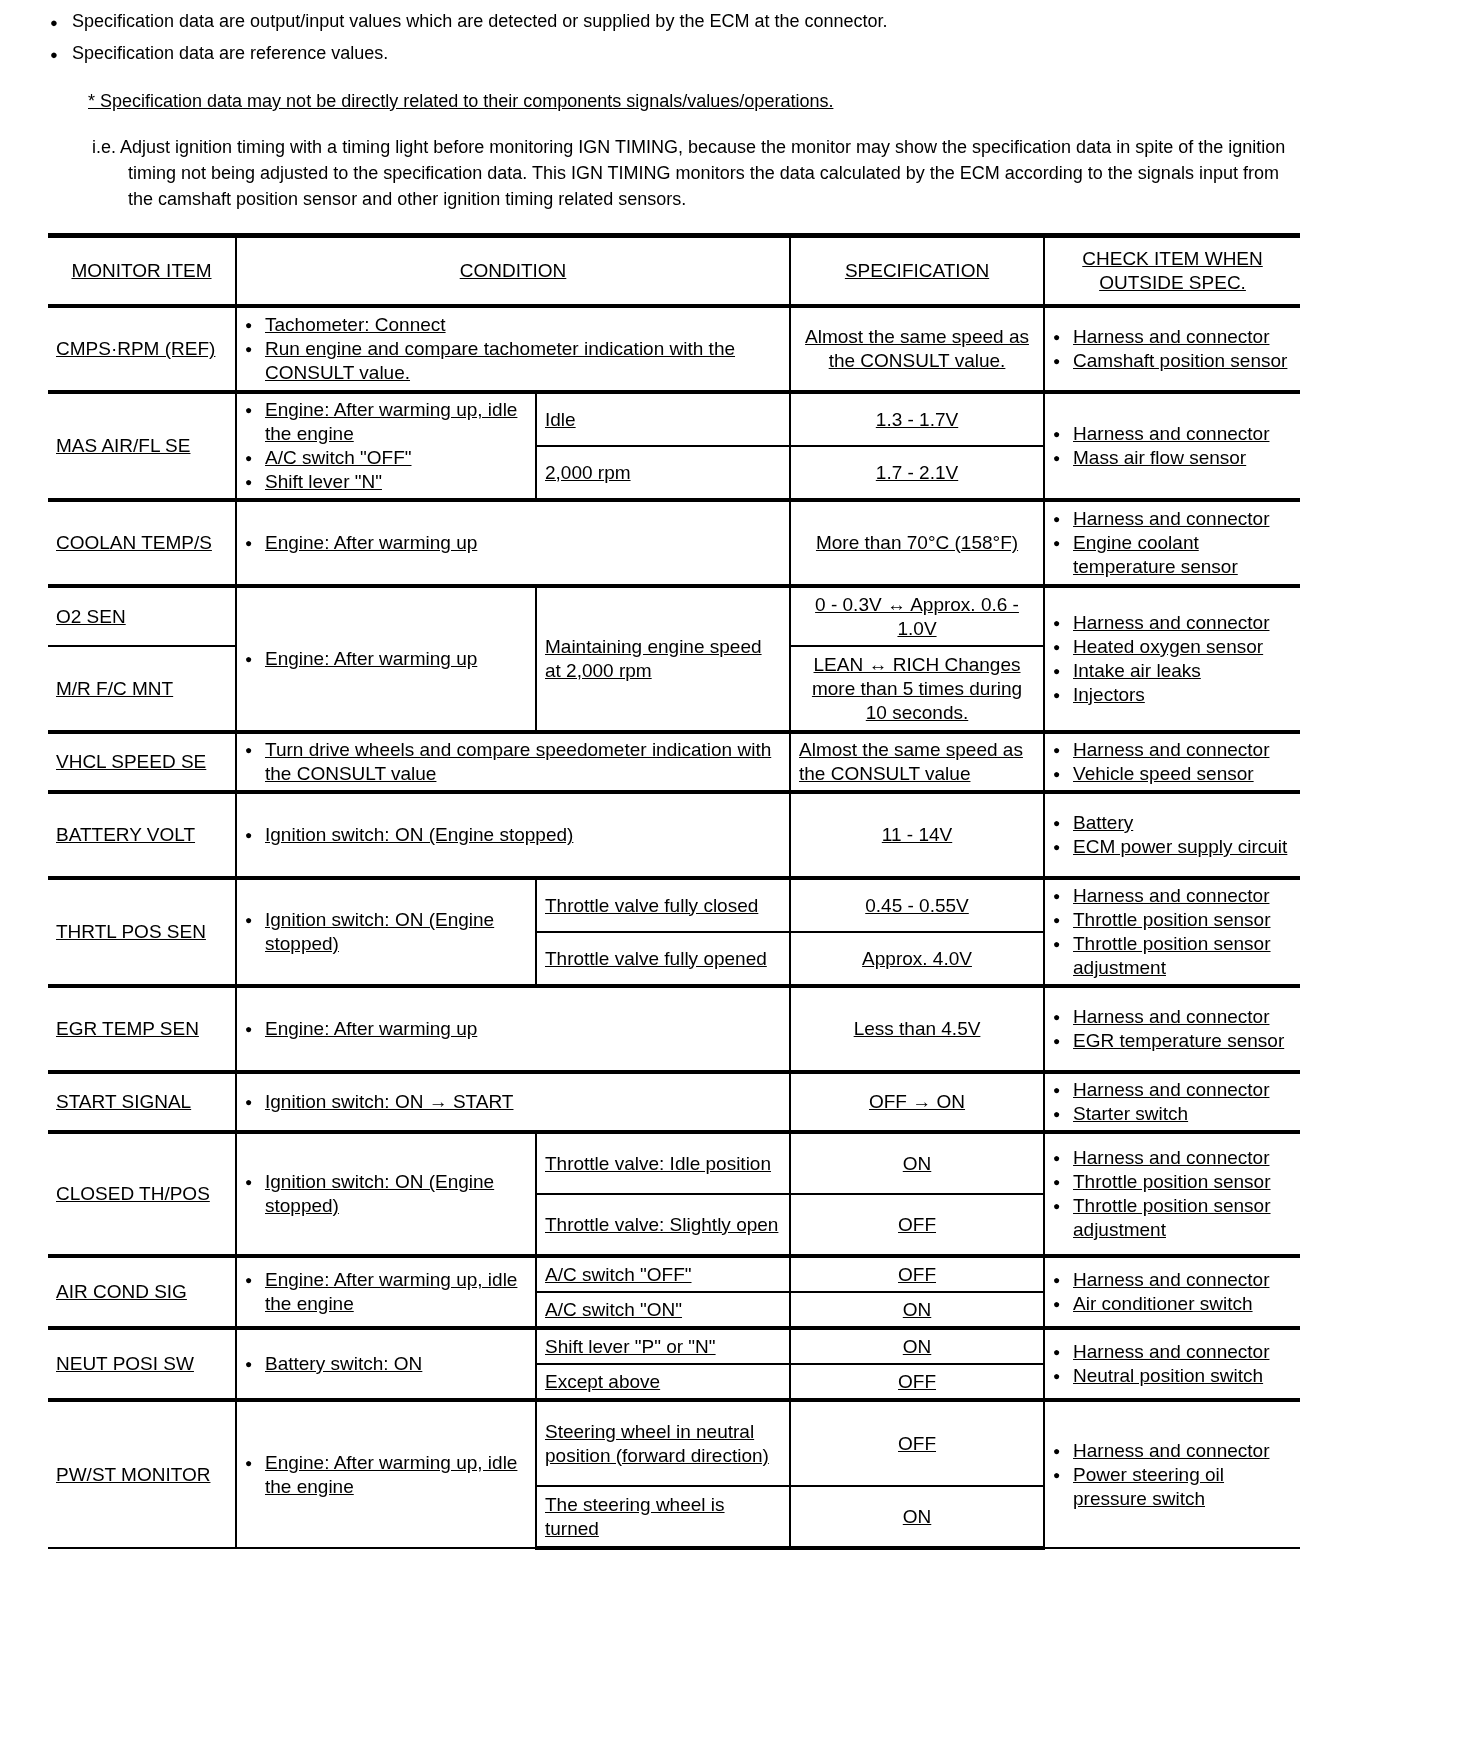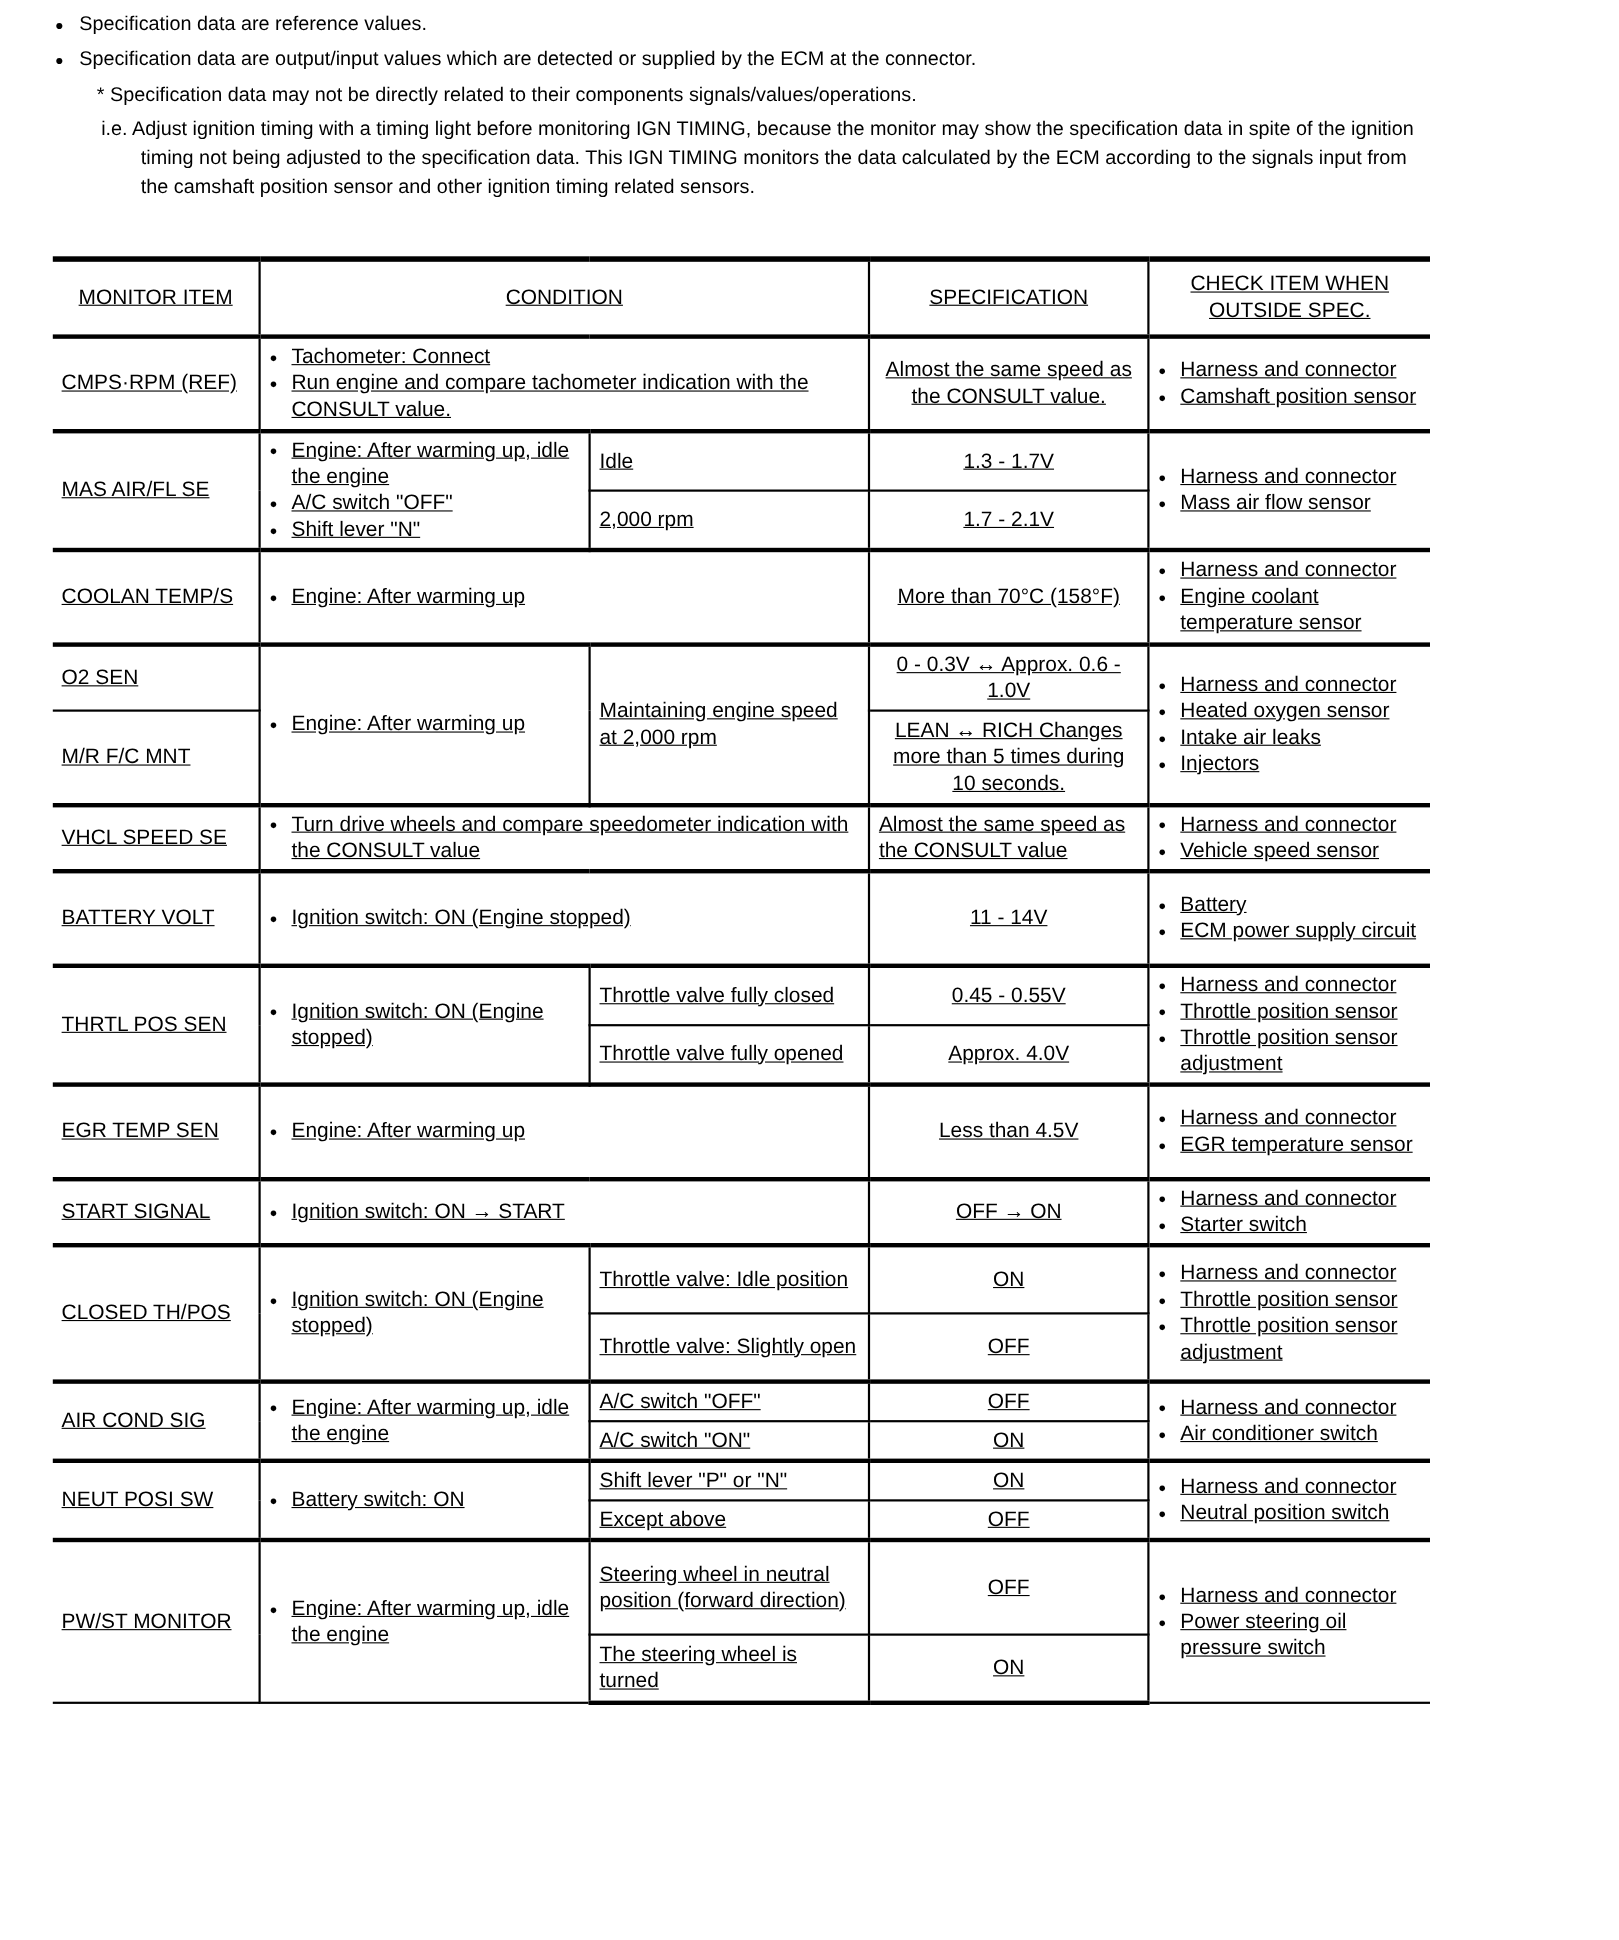--- a/index.html
+++ b/index.html
@@ -4,21 +4,21 @@
 <style>
   html, body { margin: 0; padding: 0; background: #ffffff; }
   body {
     width: 1472px; height: 1764px; position: relative; overflow: hidden;
     font-family: "Liberation Sans", sans-serif; color: #000; font-size: 18px;
   }
   .remarks { position: absolute; left: 50px; top: 4px; width: 1250px; line-height: 26px; }
   .remarks .title { font-size: 18px; margin-bottom: 4px; }
   .remarks .bullet { padding-left: 22px; text-indent: -22px; margin: 4px 0; }
   .remarks .bullet::before { content: "\25CF"; display: inline-block; width: 22px; text-indent: 0; font-size: 13px; }
-  .remarks .note { padding-left: 56px; text-indent: -18px; margin: 5px 0; }
+  .remarks .note { padding-left: 56px; text-indent: -18px; margin: 20px 0; text-decoration: underline; }
   .remarks .ie { padding-left: 58px; text-indent: -36px; margin: 4px 0 0 20px; line-height: 26px; }
 
   table.spec {
     position: absolute; left: 48px; top: 233px; width: 1252px;
     border-collapse: collapse; table-layout: fixed; font-size: 19px; line-height: 24px; text-decoration: underline;
   }
   table.spec col.c1 { width: 188px; }
   table.spec col.c2 { width: 300px; }
   table.spec col.c3 { width: 254px; }
   table.spec col.c4 { width: 254px; }
@@ -33,22 +33,22 @@
   table.spec tbody tr.last > td { border-bottom: 4px solid #000; }
   .center { text-align: center; }
   ul.b { list-style: none; margin: 0; padding: 0; }
   ul.b li { position: relative; padding-left: 20px; }
   ul.b li::before { content: "\25CF"; position: absolute; left: 0; top: 0; font-size: 12px; }
 </style>
 </head>
 <body>
 
 <div class="remarks">
+  <div class="bullet">Specification data are output/input values which are detected or supplied by the ECM at the connector.</div>
   <div class="bullet">Specification data are reference values.</div>
-  <div class="bullet">Specification data are output/input values which are detected or supplied by the ECM at the connector.</div>
   <div class="note">* Specification data may not be directly related to their components signals/values/operations.</div>
   <div class="ie">i.e. Adjust ignition timing with a timing light before monitoring IGN TIMING, because the monitor may show the specification data in spite of the ignition timing not being adjusted to the specification data. This IGN TIMING monitors the data calculated by the ECM according to the signals input from the camshaft position sensor and other ignition timing related sensors.</div>
 </div>
 
 <table class="spec">
   <colgroup>
       <col class="c1">
       <col class="c2">
       <col class="c3">
       <col class="c4">

